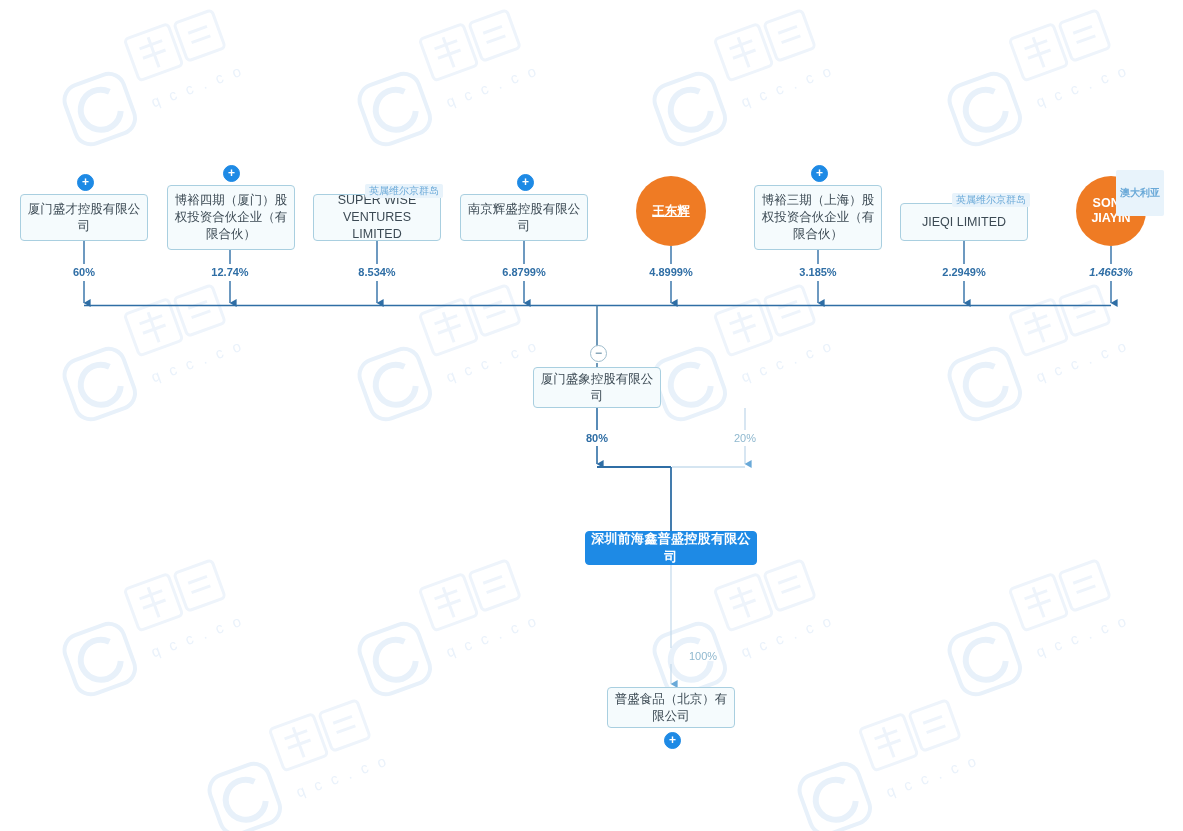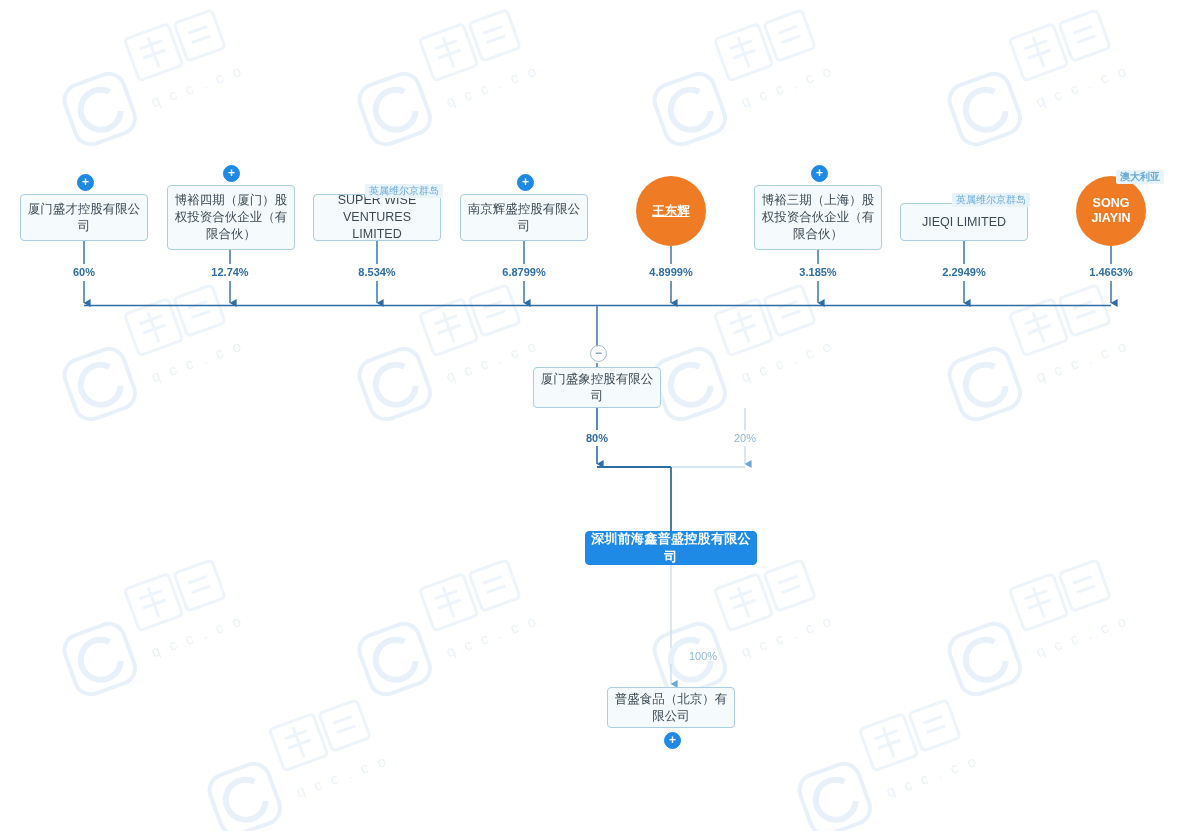--- a/index.html
+++ b/index.html
@@ -100,21 +100,21 @@
     white-space: nowrap;
   }
   .badge-circle {
     position: absolute;
     top: -6px;
     right: -18px;
     background: #e8f3fb;
     color: #6aa9d8;
     font-size: 10px;
     line-height: 14px;
-    padding: 0 4px;
+    padding: 16px 4px;
     border-radius: 2px;
     white-space: nowrap;
   }
 
   
   .toggle {
     position: absolute;
     width: 15px; height: 15px;
     border-radius: 50%;
     display: flex;
@@ -488,21 +488,21 @@
       </div>
     </div>
     <div class="pct" style="left:964px; top:266px;">2.2949%</div>
 
     <div class="node" style="left:1076px; top:176px; width:70px; height:70px;">
       <div class="circle" style="width:70px; height:70px;">
         <span class="badge-circle">澳大利亚</span>
         <span>SONG JIAYIN</span>
       </div>
     </div>
-    <div class="pct" style="left:1111px; top:266px;">1.4663%</div>
+    <div class="pct" style="left:1111px; top:266px;font-style:italic;">1.4663%</div>
 
     <div class="node" style="left:533px; top:367px; width:128px; height:41px;">
       <div class="toggle minus" style="left:57px; top:-22px;">
           <span>−</span>
         </div>
       <div class="box" style="width:128px; height:41px;">
         <span>厦门盛象控股有限公司</span>
       </div>
     </div>
     <div class="pct" style="left:597px; top:432px;">80%</div>

